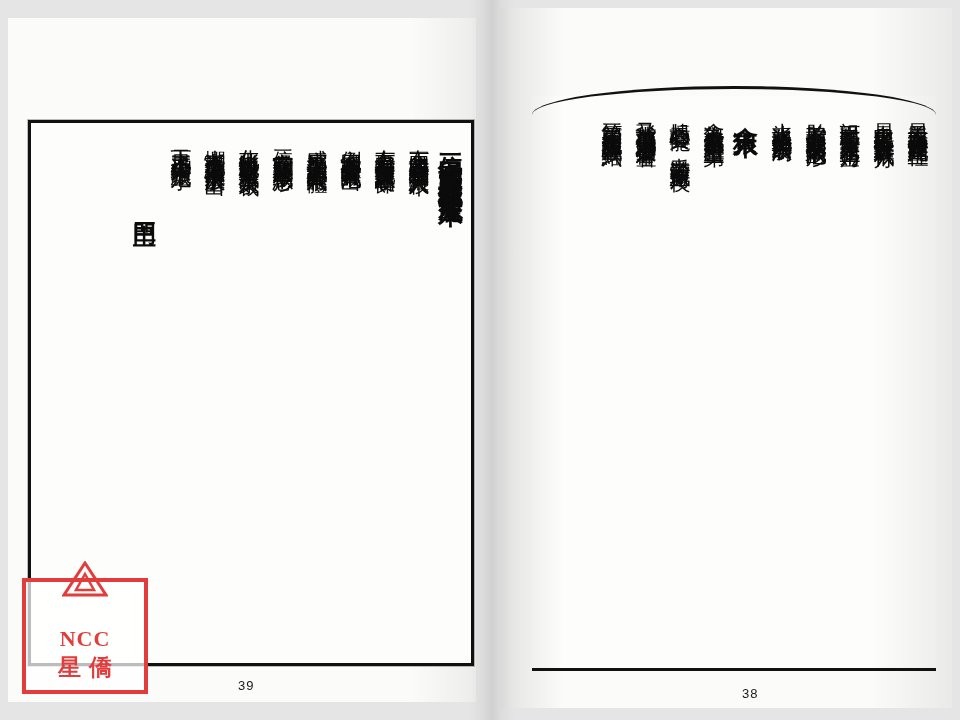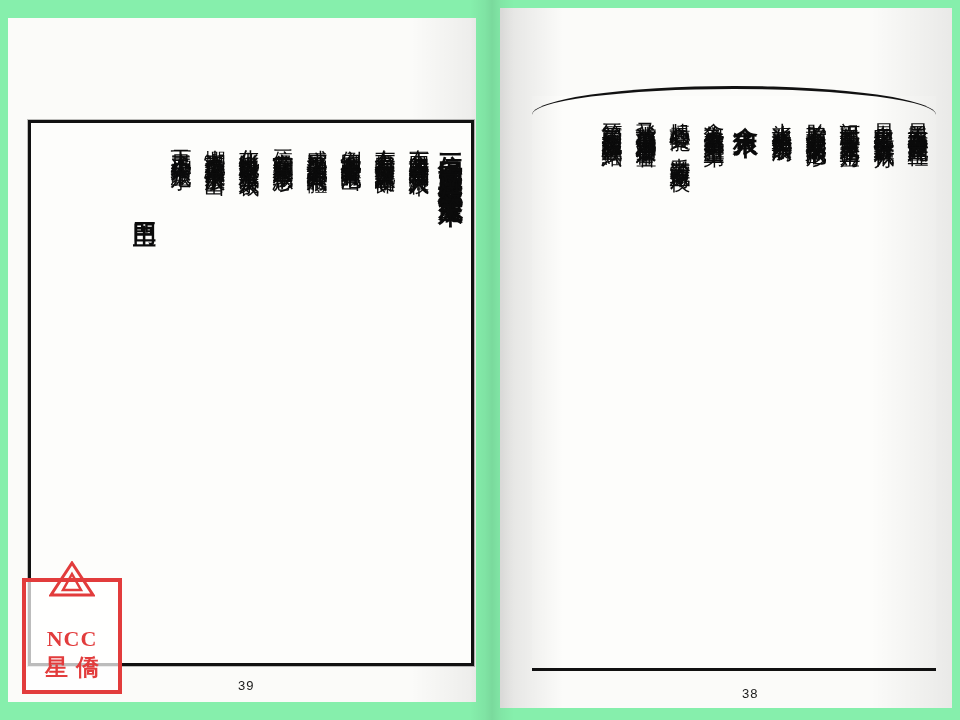--- a/index.html
+++ b/index.html
@@ -13,21 +13,21 @@
     height: 720px;
     background: #ffffff;
     overflow: hidden;
     font-family: "DejaVu Sans", sans-serif;
   }
 
   
   .spread {
     position: absolute;
     inset: 0;
-    background: #86efac;
+    background: #e5e5e5;
   }
 
   
   .gutter {
     position: absolute;
     left: 470px;
     top: 0;
     width: 44px;
     height: 720px;
     background: linear-gradient(to right,
@@ -139,21 +139,21 @@
     letter-spacing: 1px;
   }
   .folio.left  { left: 238px; top: 678px; }
   .folio.right { left: 742px; top: 686px; }
 
   
   .stamp {
     position: absolute;
     left: 22px;
     top: 578px;
-    width: 100px;
+    width: 126px;
     height: 116px;
     border: 4px solid #e23c3c;
     box-sizing: border-box;
     background: rgba(255,255,255,0.72);
     display: flex;
     flex-direction: column;
     align-items: center;
     justify-content: center;
     gap: 0px;
   }

